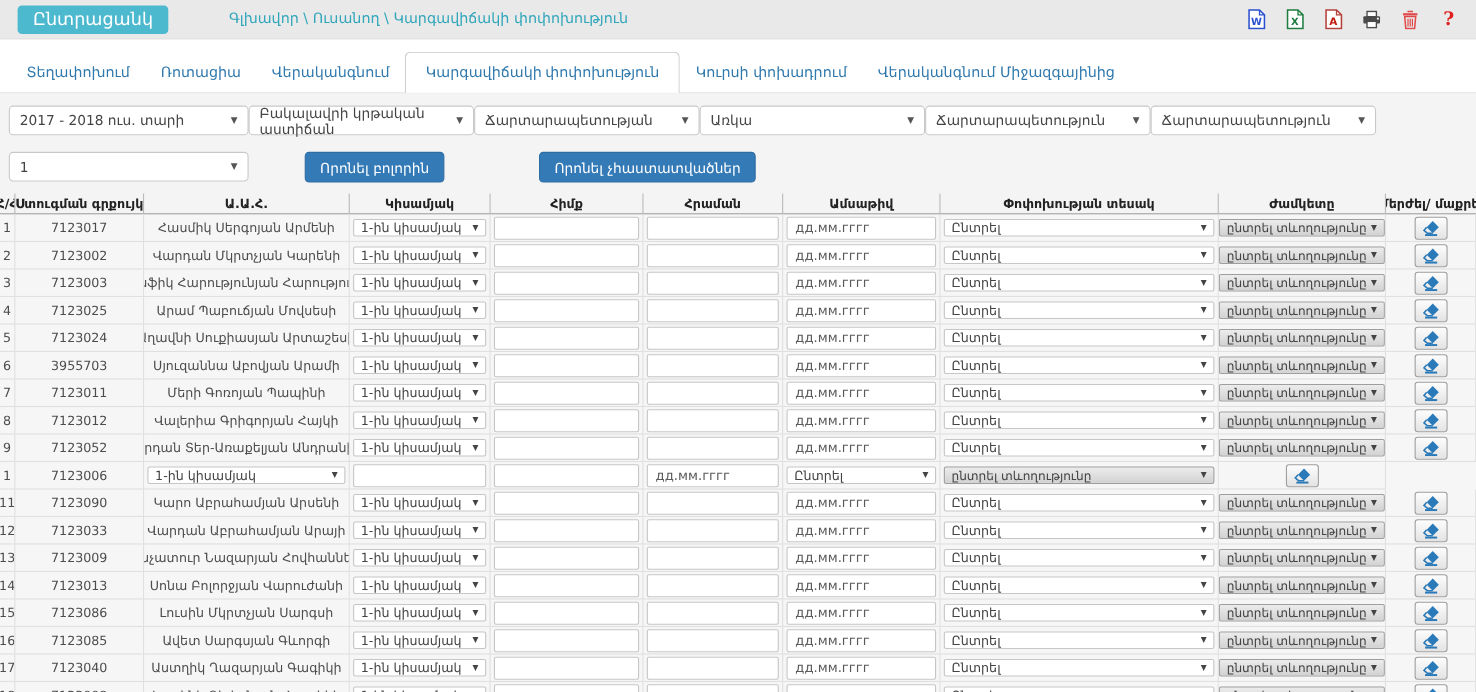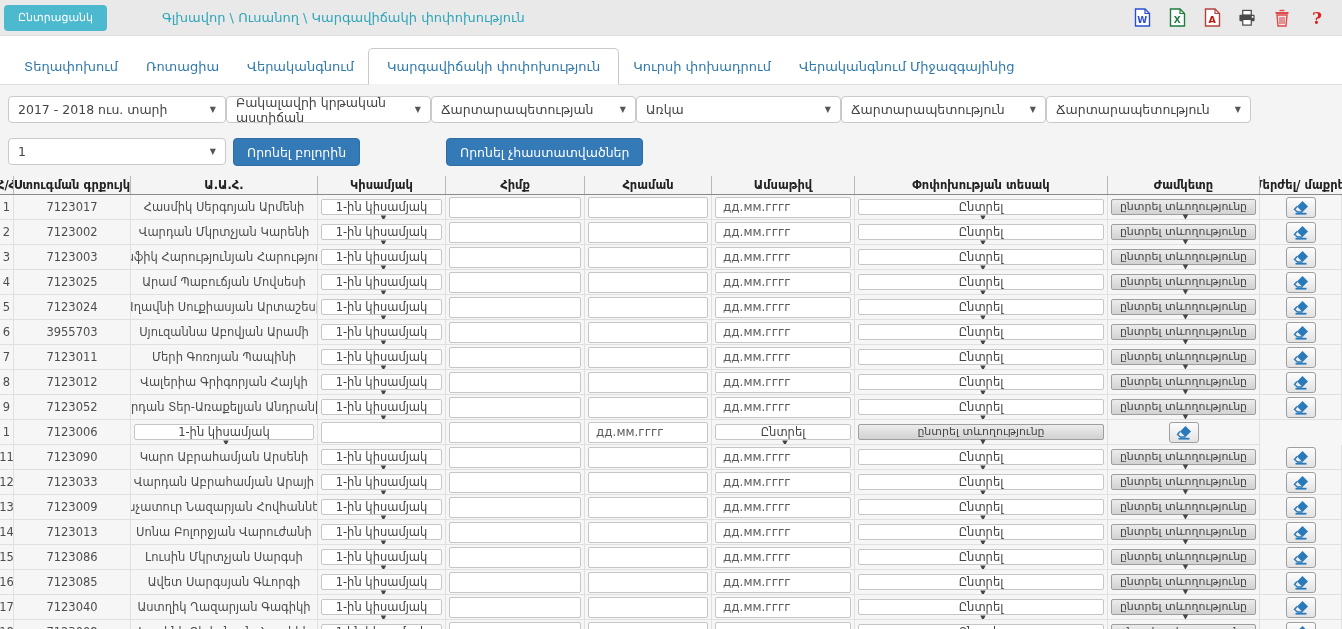--- a/index.html
+++ b/index.html
@@ -4,71 +4,71 @@
 <style>
   * { margin:0; padding:0; box-sizing:border-box; }
   html,body { width:1342px; height:629px; overflow:hidden; background:#fff;
               font-family:"DejaVu Sans", sans-serif; }
   .page { position:relative; width:1342px; height:629px; }
 
   
   .topbar { position:absolute; top:0; left:0; width:100%; height:36px;
             background:#e9e9e9; border-bottom:1px solid #dedede;
             display:flex; align-items:center; }
-  .menu-btn { margin-left:4px; height:26px; padding:0 14px; background:#4cb9cf;
-              color:#fff; font-size:11px; border:none; border-radius:4px;
+  .menu-btn { margin-left:16px; height:26px; padding:0 14px; background:#4cb9cf;
+              color:#fff; font-size:16px; border:none; border-radius:4px;
               display:flex; align-items:center; cursor:pointer; }
   .breadcrumb { margin-left:55px; color:#2fa6ba; font-size:13px; }
   .top-icons { margin-left:auto; margin-right:16px; display:flex; align-items:center; gap:17px; }
   .ticon { width:18px; height:19px; display:flex; align-items:center; justify-content:center; cursor:pointer; }
   .help-q { color:#e01f1f; font-family:"DejaVu Serif", serif; font-weight:bold; font-size:17px; }
 
   
   .tabs-strip { position:absolute; top:36px; left:0; width:100%; height:49px; background:#fff;
                 display:flex; align-items:flex-end; padding-left:10px;
                 border-bottom:1px solid #dcdcdc; }
   .tab { font-size:13px; color:#3079ad; padding:10px 14px; cursor:pointer; white-space:nowrap; }
   .tab.active { background:#fff; border:1px solid #c9c9c9; border-bottom:1px solid #f4f4f4;
-                border-radius:5px 5px 0 0; margin-bottom:-1px; padding:10px 18px; }
+                border-radius:5px 5px 0 0; margin-bottom:-1px; padding:10px 18px;font-family:Liberation Serif, serif; }
 
   
   .content { position:absolute; top:85px; left:0; width:100%; height:544px; background:#f4f4f4; }
 
   .filters-row1 { position:absolute; top:11px; left:8px; right:12px;
                   display:flex; justify-content:flex-start; }
   .fsel { height:27px; background:#fff; border:1px solid #c9c9c9; border-radius:4px;
           display:flex; align-items:center; justify-content:space-between;
           padding:0 9px; font-size:12.5px; color:#444; cursor:pointer; }
   .fsel .caret { font-size:8px; color:#555; margin-left:6px; }
   .w218{width:218px;} .w205{width:205px;}
 
   .filters-row2 { position:absolute; top:53px; left:0; right:0; height:28px; }
   .course-sel { position:absolute; left:8px; width:218px; }
   .btn { position:absolute; height:28px; background:#337ab7; border:1px solid #2e6da4;
          color:#fff; font-size:12.5px; border-radius:4px; padding:0 13px; cursor:pointer;
-         font-family:"DejaVu Sans", sans-serif; }
+         font-family:"DejaVu Sans", sans-serif;margin-left:44px; }
   .btn.search-all { left:233px; }
   .btn.search-unconfirmed { left:446px;text-align:center; }
 
   
   .table { position:absolute; top:91px; left:0; width:1342px; }
   .thead, .trow { display:grid;
     grid-template-columns:14px 117px 187px 128px 139px 127px 143px 253px 152px 82px; }
   .thead { height:19px; border-bottom:1px solid #8a8a8a; }
   .hc { font-size:11.5px; font-weight:bold; color:#222; display:flex; align-items:center;
         justify-content:center; border-right:1px solid #b9b9b9; overflow:hidden;
         white-space:nowrap; }
   .hc:last-child { border-right:none; }
   .trow { height:25px; background:#f6f6f6; }
   .c { border-right:1px solid #e0e0e0; border-bottom:1px solid #e0e0e0;
        display:flex; align-items:center; justify-content:center; overflow:hidden; }
   .c.t { font-size:11.5px; color:#4d4d4d; white-space:nowrap; }
   .sel { background:#fff; border:1px solid #c6c6c6; border-radius:2px; height:16px;
          display:flex; align-items:center; justify-content:space-between;
-         padding:0 6px; font-size:11.5px; color:#444; cursor:pointer; white-space:nowrap;flex-direction:column; }
+         padding:0 6px; font-size:11.5px; color:#444; cursor:pointer; white-space:nowrap; }
   .sel .caret { font-size:7px; color:#444; margin-left:4px; }
   .sel.gray { background:linear-gradient(#ececec,#d2d2d2); border-color:#9e9e9e; font-size:11px; }
   .inp { background:#fff; border:1px solid #c6c6c6; border-radius:2px; height:21px; }
   .inp.date { display:flex; align-items:center; padding:0 7px; font-size:12px; color:#5a5a5a; }
   .w { flex:1; margin:0 3px; }
   .act { width:30px; height:21px; border:1px solid #9e9e9e; border-radius:3px;
          background:linear-gradient(#fdfdfd,#e3e3e3); cursor:pointer;
          display:flex; align-items:center; justify-content:center; }
 </style>
 </head>

